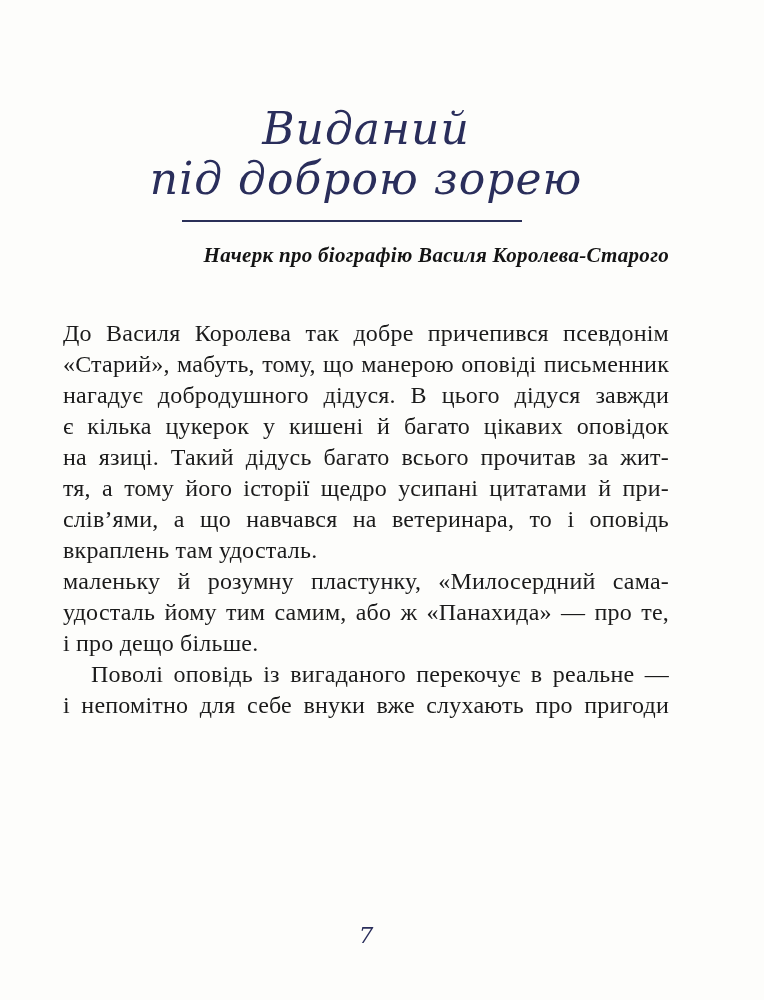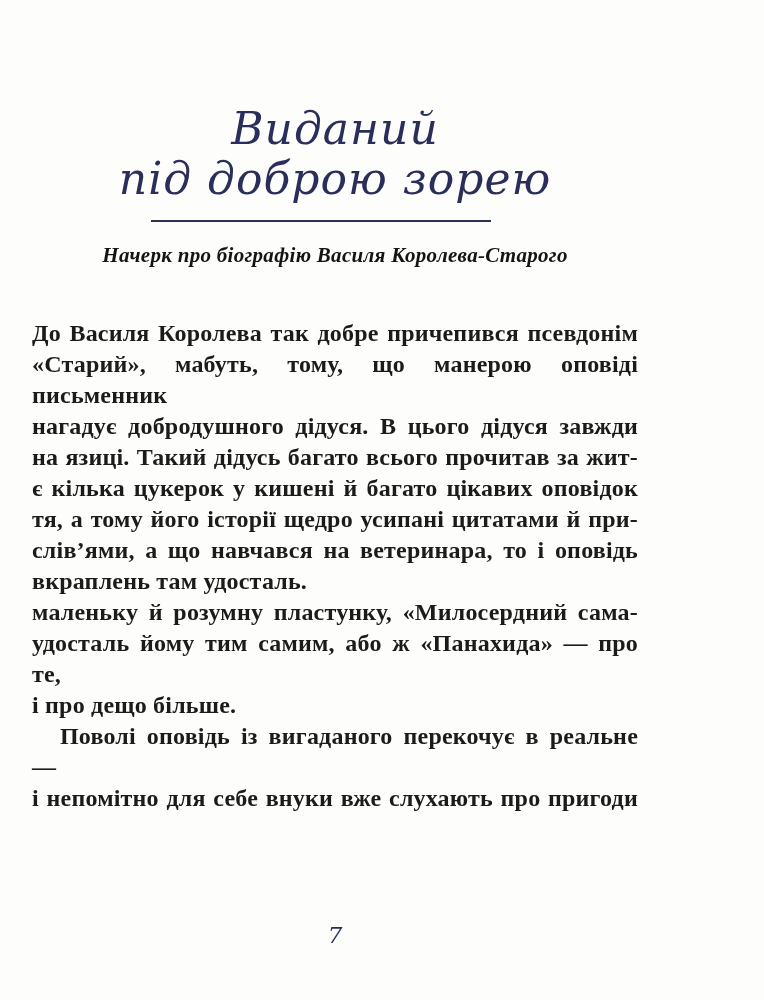--- a/index.html
+++ b/index.html
@@ -7,21 +7,21 @@
   body {
     width: 764px;
     height: 1000px;
     background: #fdfdfb;
     overflow: hidden;
     position: relative;
     font-family: "Liberation Serif", serif;
   }
   .page {
     position: absolute;
-    left: 32px;
+    left: 63px;
     top: 0;
     width: 606px;
     height: 1000px;
   }
   
   .title-block {
     padding-top: 104px;
     text-align: center;
   }
   .title {
@@ -43,29 +43,30 @@
     background: #2b3058;
   }
   .subtitle {
     margin-top: 21px;
     font-family: "Liberation Serif", serif;
     font-style: italic;
     font-weight: bold;
     font-size: 21px;
     color: #141414;
     letter-spacing: 0.3px;
+    text-align: right;
   }
   
   .body-text {
     margin-top: 50px;
     color: #1b1b1b;
   }
   .line {
     font-family: "Liberation Serif", serif;
-    font-weight: bold;
+    font-weight: normal;
     font-size: 24px;
     line-height: 31px;
     letter-spacing: 0.2px;
     text-align: justify;
     text-align-last: justify;
     white-space: normal;
   }
   .line.indent { text-indent: 28px; }
   .line.end { text-align-last: left; }
   
@@ -93,22 +94,22 @@
       <span class="t-line">під доброю зорею</span>
     </h1>
     <div class="rule"></div>
     <p class="subtitle">Начерк про біографію Василя Королева-Старого</p>
   </header>
 
   <main class="body-text">
     <div class="line">До Василя Королева так добре причепився псевдонім</div>
     <div class="line">«Старий», мабуть, тому, що манерою оповіді письменник</div>
     <div class="line">нагадує добродушного дідуся. В цього дідуся завжди</div>
+    <div class="line">є кілька цукерок у кишені й багато цікавих оповідок</div>
     <div class="line">на язиці. Такий дідусь багато всього прочитав за жит-</div>
-    <div class="line">є кілька цукерок у кишені й багато цікавих оповідок</div>
     <div class="line">тя, а тому його історії щедро усипані цитатами й при-</div>
     <div class="line">слів’ями, а що навчався на ветеринара, то і оповідь</div>
     <div class="line end">вкраплень там удосталь.</div>
     <div class="line">маленьку й розумну пластунку, «Милосердний сама-</div>
     <div class="line">удосталь йому тим самим, або ж «Панахида» — про те,</div>
     <div class="line end">і про дещо більше.</div>
     <div class="line indent">Поволі оповідь із вигаданого перекочує в реальне —</div>
     <div class="line">і непомітно для себе внуки вже слухають про пригоди</div>
 
   </main>

